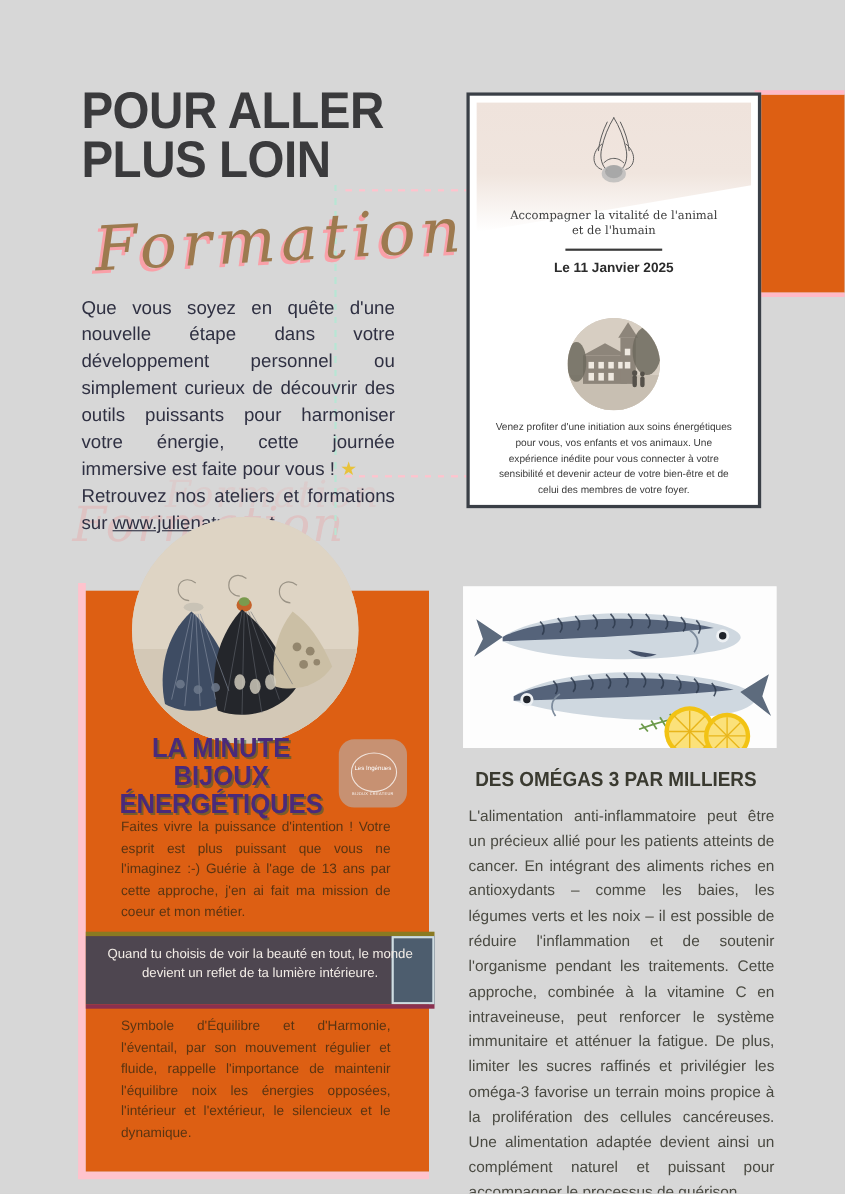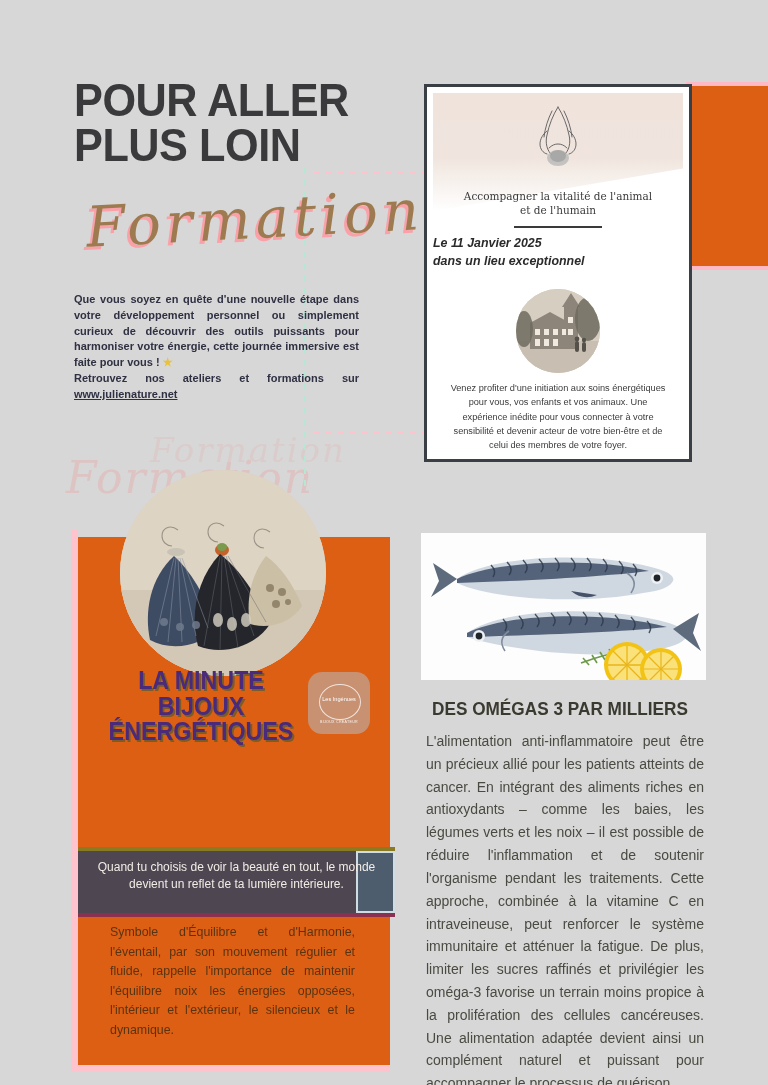--- a/index.html
+++ b/index.html
@@ -88,26 +88,25 @@
     white-space: nowrap;
     transform: rotate(-3deg);
   }
 
   
   .intro {
     position: absolute;
     left: 74px;
     top: 268px;
     width: 285px;
-    font-size: 11px;
+    font-size: 17px;
     line-height: 1.44;
-    font-weight: 700;
+    font-weight: 400;
     color: #2f3042;
     text-align: justify;
-    margin-top: 24px;
   }
   .intro .star { color: #e8c23a; }
   .intro a {
     color: #2f3042;
     text-decoration: underline;
   }
 
   
   .flyer {
     position: absolute;
@@ -165,22 +164,22 @@
     top: 133px;
     width: 88px;
     height: 2px;
     margin-left: -44px;
     background: #3a3a3a;
   }
   .flyer-date {
     position: absolute;
     left: 0; right: 0;
     top: 142px;
+    text-align: center;
     font-family: "Liberation Sans", sans-serif;
-    font-style: italic;
     font-weight: 700;
     font-size: 12.4px;
     line-height: 1.45;
     color: #2b2b2b;
   }
   .flyer-photo {
     position: absolute;
     left: 50%;
     top: 196px;
     width: 84px;
@@ -425,21 +424,20 @@
         <ellipse cx="39" cy="55" rx="8" ry="6" fill="#9d9d9d" opacity="0.7"></ellipse>
       </svg>
 
       <div class="flyer-tag">
         <div>Accompagner la vitalité de l'animal</div>
         <div>et de l'humain</div>
       </div>
       <div class="flyer-rule"></div>
       <div class="flyer-date">
         <div>Le 11 Janvier 2025</div>
-        <div>dans un lieu exceptionnel</div>
       </div>
 
       <div class="flyer-photo">
         <svg width="84" height="84" viewBox="0 0 84 84">
           <rect width="84" height="84" fill="#d7cec2"></rect>
           <rect x="0" y="52" width="84" height="32" fill="#c8bfb2"></rect>
           <g fill="#8d857a">
             <rect x="14" y="34" width="40" height="26"></rect>
             <polygon points="14,34 34,23 54,34"></polygon>
             <rect x="48" y="18" width="14" height="42"></rect>
@@ -531,20 +529,21 @@
   <div class="bijoux-title">
     <div>LA MINUTE BIJOUX</div>
     <div>ÉNERGÉTIQUES</div>
   </div>
   <div class="badge">
     <div class="badge-ring"></div>
     <div class="badge-name">Les Ingénues</div>
     <div class="badge-sub">BIJOUX CREATEUR</div>
   </div>
 
+  <div class="panel-text panel-text-a">Faites vivre la puissance d'intention ! Votre esprit est plus puissant que vous ne l'imaginez :-) Guérie à l'age de 13 ans par cette approche, j'en ai fait ma mission de coeur et mon métier.</div>
 
   <div class="quote-wrap">
     <div class="quote-bar-top"></div>
     <div class="quote-box"></div>
     <div class="quote-tail"></div>
     <div class="quote-text">Quand tu choisis de voir la beauté en tout, le monde devient un reflet de ta lumière intérieure.</div>
     <div class="quote-bar-bottom"></div>
   </div>
 
   <div class="panel-text panel-text-b">Symbole d'Équilibre et d'Harmonie, l'éventail, par son mouvement régulier et fluide, rappelle l'importance de maintenir l'équilibre noix les énergies opposées, l'intérieur et l'extérieur, le silencieux et le dynamique.</div>

